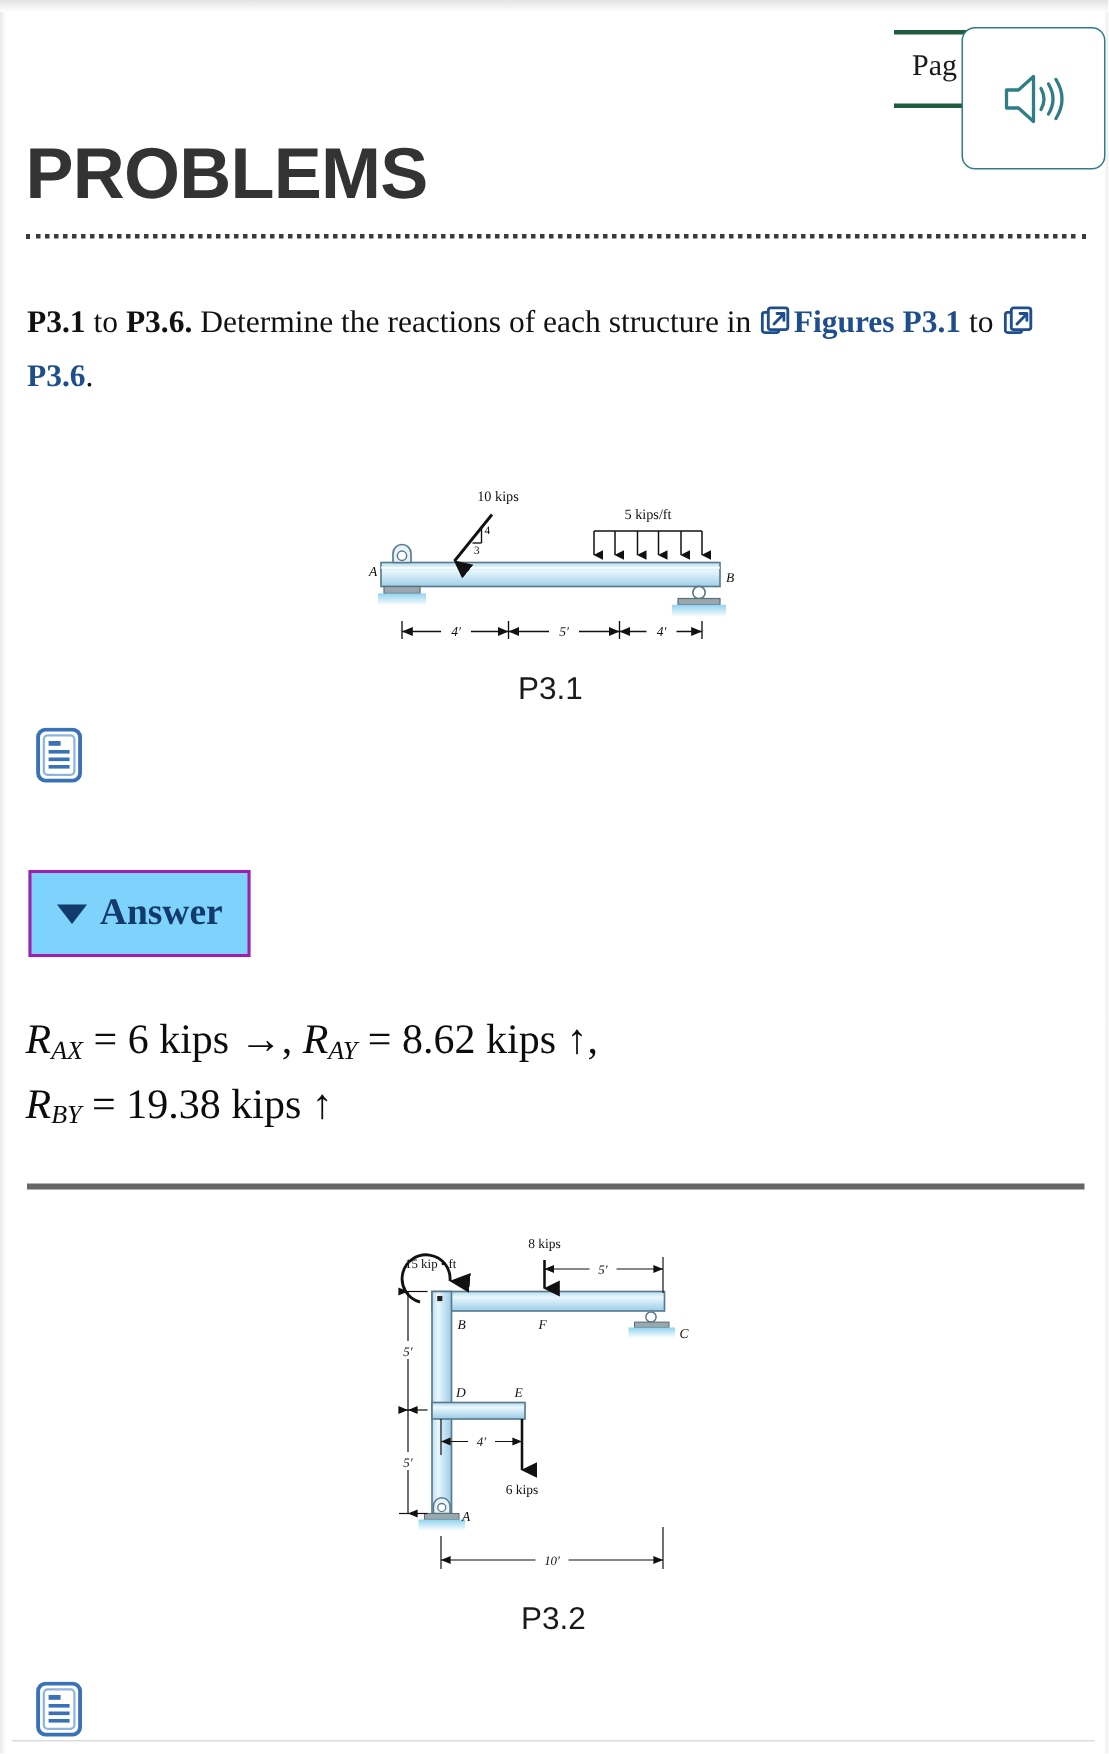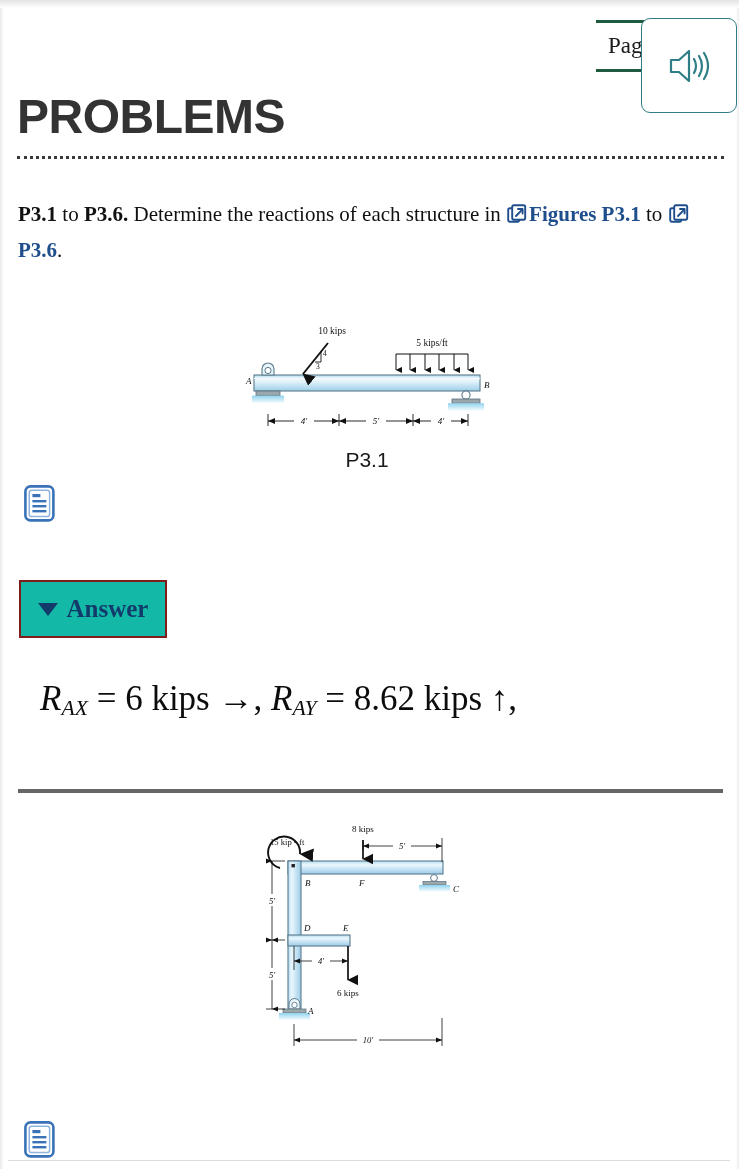--- a/index.html
+++ b/index.html
@@ -42,21 +42,21 @@
     left: 596px; top: 20px;
     width: 110px; height: 52px;
     border-top: 3px solid #1f5c3f;
     border-bottom: 3px solid #1f5c3f;
     box-sizing: border-box;
   }
   .page-box .page-label {
     position: absolute;
     left: 12px; top: 10px;
     font-family: "Liberation Serif", serif;
-    font-size: 23px;
+    font-size: 20px;
     color: #1a1a1a;
     white-space: nowrap;
   }
 
   
   .audio-btn {
     position: absolute;
     left: 641px; top: 18px;
     width: 96px; height: 95px;
     background: #ffffff;
@@ -124,22 +124,22 @@
   .note-icon {
     position: absolute;
     width: 31px; height: 37px;
   }
 
   
   .answer-btn {
     position: absolute;
     left: 19px; top: 580px;
     width: 148px; height: 58px;
-    background: #14b8a6;
-    border: 2px solid #7f1d1d;
+    background: #7dd3fc;
+    border: 2px solid #a21caf;
     box-sizing: border-box;
     display: flex;
     align-items: center;
     justify-content: center;
     gap: 9px;
   }
   .answer-caret {
     width: 0; height: 0;
     border-left: 10px solid transparent;
     border-right: 10px solid transparent;
@@ -148,24 +148,24 @@
   .answer-label {
     font-family: "Liberation Serif", serif;
     font-weight: bold;
     font-size: 25px;
     color: #123a6b;
   }
 
   
   .answer-math {
     position: absolute;
-    left: 40px; top: 672px;
+    left: 17px; top: 672px;
     width: 700px;
     font-family: "Liberation Serif", serif;
-    font-size: 35px;
+    font-size: 28px;
     line-height: 1.55;
     color: #0c0c0c;
   }
   .answer-math i { font-style: italic; }
   .answer-math sub {
     font-size: 0.62em;
     font-style: italic;
     vertical-align: -0.22em;
   }
 
@@ -317,20 +317,21 @@
   </svg>
 </div>
 
 <div class="answer-btn">
   <span class="answer-caret"></span>
   <span class="answer-label">Answer</span>
 </div>
 
 <div class="answer-math">
   <div><i>R</i><sub>AX</sub><span> = 6 kips →, </span><i>R</i><sub>AY</sub><span> = 8.62 kips ↑,</span></div>
+  <div><i>R</i><sub>BY</sub><span> = 19.38 kips ↑</span></div>
 </div>
 
 <div class="thick-rule"></div>
 
 <div class="fig-wrap" style="left:258px; top:818px; width:222px;">
   <svg width="222" height="242" viewBox="0 0 222 242">
     <defs>
       <linearGradient id="memH" x1="0" y1="0" x2="0" y2="1">
         <stop offset="0%" stop-color="#b6dcf0"></stop>
         <stop offset="30%" stop-color="#eaf7fd"></stop>
@@ -439,20 +440,21 @@
     </g>
 
     <g>
       <line x1="36" y1="206" x2="36" y2="228" stroke="#111" stroke-width="0.8"></line>
       <line x1="184" y1="200" x2="184" y2="228" stroke="#111" stroke-width="0.8"></line>
       <line x1="36" y1="222" x2="184" y2="222" stroke="#111" stroke-width="0.8" marker-start="url(#dL2)" marker-end="url(#dR2)"></line>
       <rect x="99" y="216" width="22" height="12" fill="#fff"></rect>
       <text x="110" y="225" font-family="Liberation Serif, serif" font-size="8.6" font-style="italic" fill="#111" text-anchor="middle">10′</text>
     </g>
   </svg>
+  <div class="fig-caption" style="margin-top:8px;">P3.2</div>
 </div>
 
 <div class="note-icon" style="left:24px; top:1121px;">
   <svg width="31" height="37" viewBox="0 0 31 37">
     <rect x="1.4" y="1.4" width="28" height="34" rx="5" fill="#ffffff" stroke="#3a72b8" stroke-width="2.6"></rect>
     <rect x="5.2" y="5.2" width="20.4" height="26.4" rx="2.6" fill="#ffffff" stroke="#8fb4dd" stroke-width="1.5"></rect>
     <rect x="8.4" y="9" width="8" height="3.2" fill="#3a72b8"></rect>
     <rect x="8.4" y="15" width="14" height="2.4" fill="#3a72b8"></rect>
     <rect x="8.4" y="20" width="14" height="2.4" fill="#3a72b8"></rect>
     <rect x="8.4" y="25" width="14" height="2.4" fill="#3a72b8"></rect>

